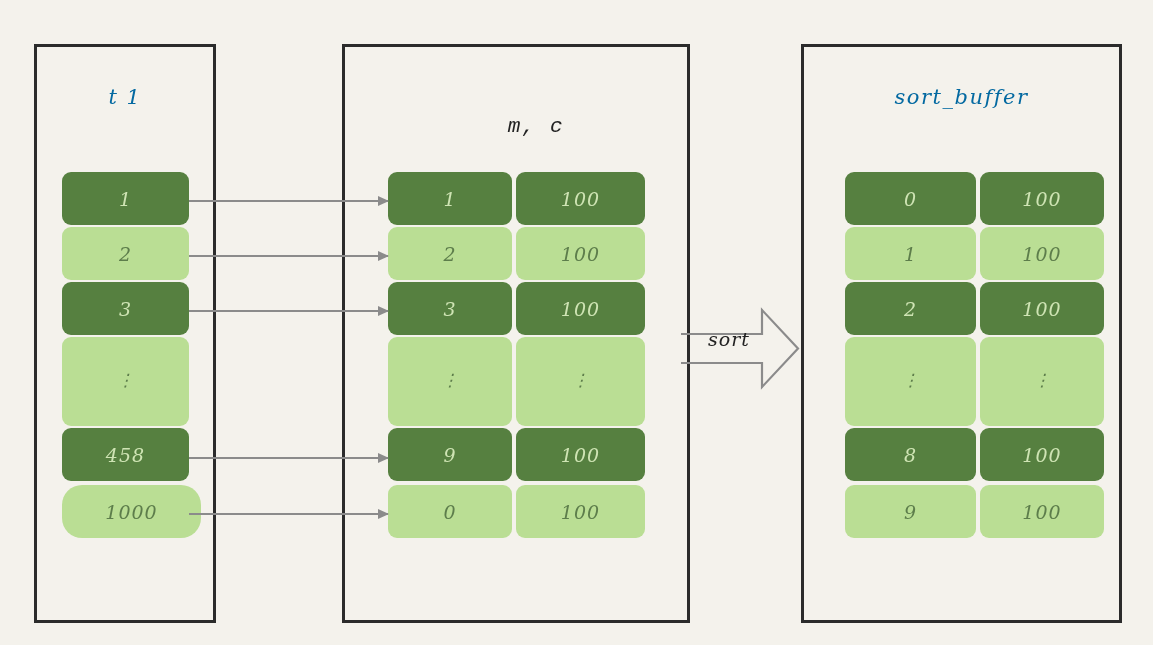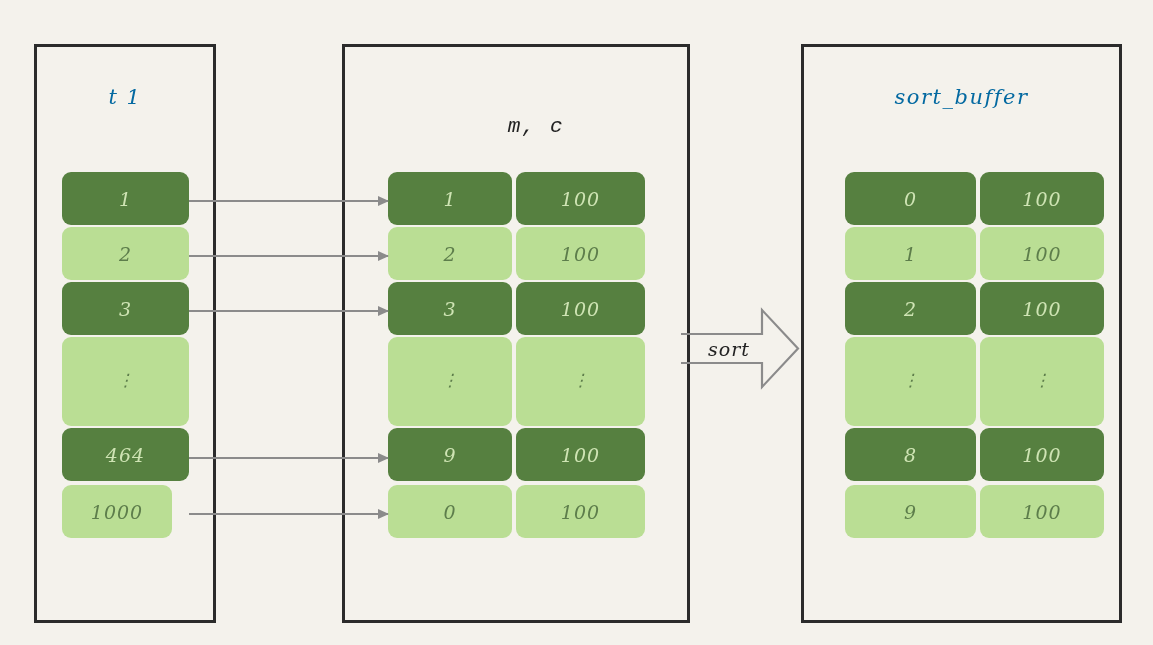--- a/index.html
+++ b/index.html
@@ -128,22 +128,22 @@
   <div class="panel" style="left:34px; top:44px; width:182px; height:579px;">
     <div class="panel-title" style="top:38px;">t 1</div>
   </div>
 
   <div class="cell dark" style="left:62px; top:172px; width:127px; height:53px;">1</div>
   <div class="cell light" style="left:62px; top:227px; width:127px; height:53px;">2</div>
   <div class="cell dark" style="left:62px; top:282px; width:127px; height:53px;">3</div>
   <div class="cell light dots" style="left:62px; top:337px; width:127px; height:89px;">
     <span class="dots-glyph">⋮</span>
   </div>
-  <div class="cell dark" style="left:62px; top:428px; width:127px; height:53px;">464</div>
-  <div class="cell light" style="left:62px; top:485px; width:110px; height:53px;">1000</div>
+  <div class="cell dark" style="left:62px; top:428px; width:127px; height:53px;">458</div>
+  <div class="cell light" style="left:62px; top:485px; width:139px; height:53px;border-radius:20px;">1000</div>
 
   <div class="panel" style="left:342px; top:44px; width:348px; height:579px;">
     <div class="panel-subtitle" style="top:68px;">m, c</div>
   </div>
 
   <div class="cell dark" style="left:388px; top:172px; width:124px; height:53px;">1</div>
   <div class="cell light" style="left:388px; top:227px; width:124px; height:53px;">2</div>
   <div class="cell dark" style="left:388px; top:282px; width:124px; height:53px;">3</div>
   <div class="cell light dots" style="left:388px; top:337px; width:124px; height:89px;">
     <span class="dots-glyph">⋮</span>
@@ -186,15 +186,15 @@
   <div class="conn" style="left:189px; top:255px; width:199px;"></div>
   <div class="conn" style="left:189px; top:310px; width:199px;"></div>
   <div class="conn" style="left:189px; top:457px; width:199px;"></div>
   <div class="conn" style="left:189px; top:513px; width:199px;"></div>
 
   <div class="sort-arrow" style="left:680px; top:307px; width:120px; height:83px;">
     <svg width="120" height="83" viewBox="0 0 120 83">
       <path d="M 1 27 L 82 27 L 82 3 L 118 41.5 L 82 80 L 82 56 L 1 56" fill="none" stroke="#8b8b8b" stroke-width="2.2" stroke-linejoin="miter" stroke-linecap="butt"></path>
     </svg>
   </div>
-  <div class="sort-label" style="left:708px; top:338px;">sort</div>
+  <div class="sort-label" style="left:708px; top:328px;">sort</div>
 
 </div>
 
 </body></html>

